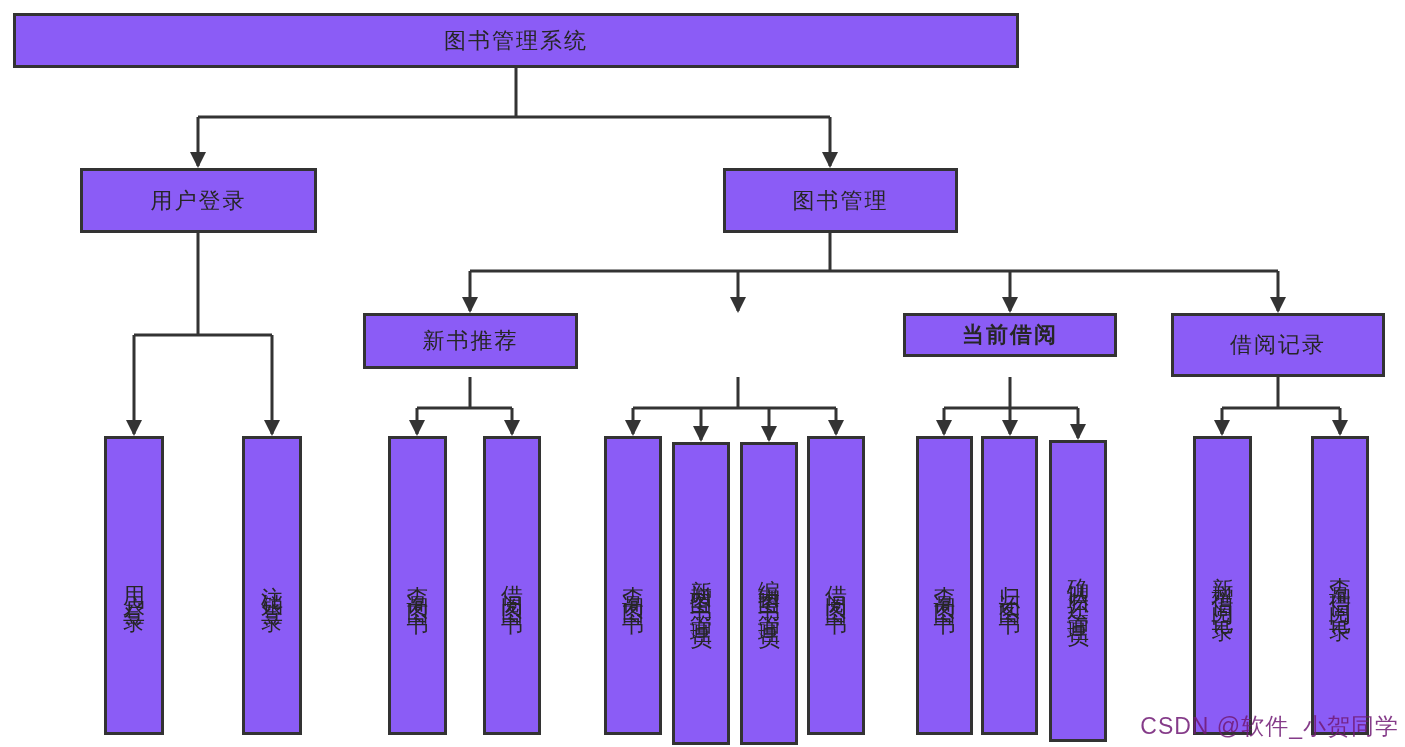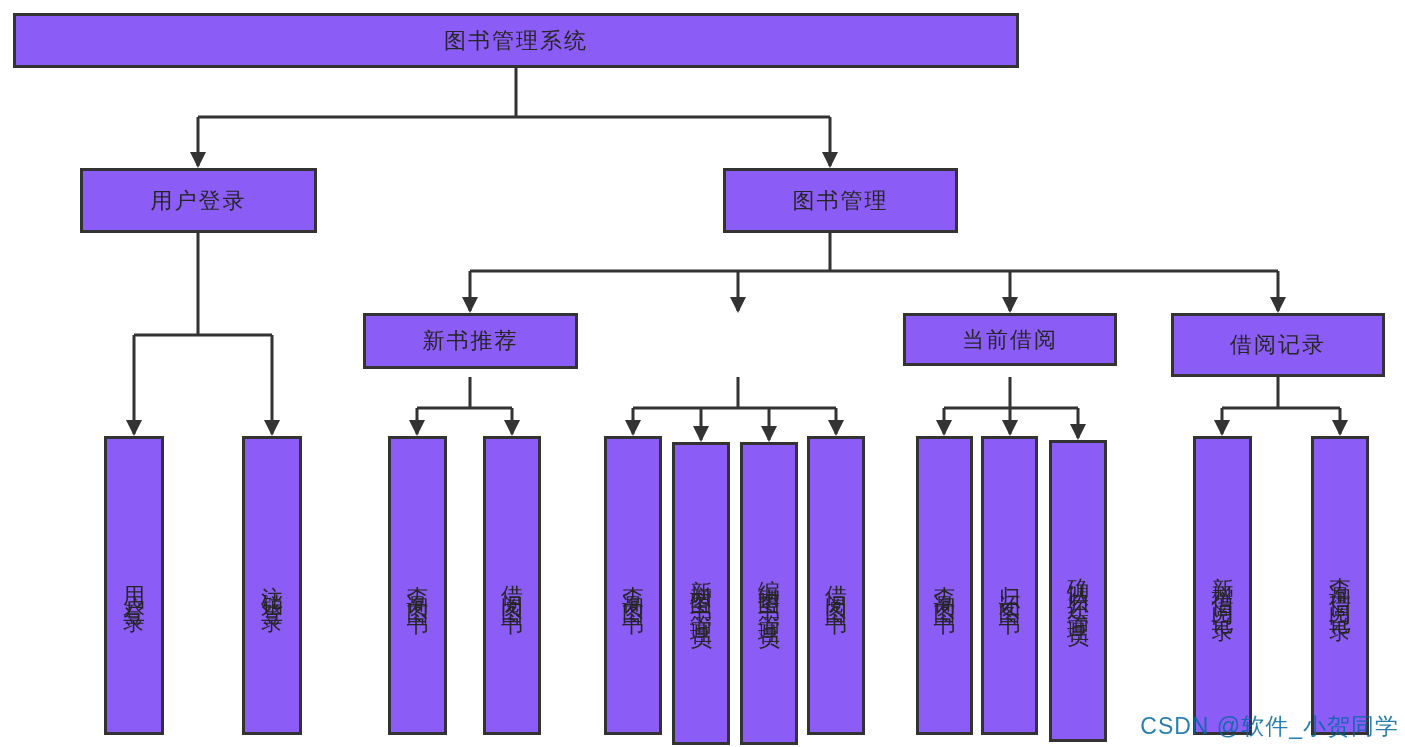--- a/index.html
+++ b/index.html
@@ -32,21 +32,21 @@
     letter-spacing: 9px;
     white-space: normal;
     line-height: 1;
     font-size: 22px;
   }
   .watermark {
     position: absolute;
     right: 6px;
     top: 711px;
     font-size: 23px;
-    color: #0369a1;
+    color: #701a75;
     opacity: 0.85;
     letter-spacing: 1px;
     pointer-events: none;
   }
 </style>
 </head>
 <body>
 
 <div class="canvas">
 
@@ -82,21 +82,21 @@
       <polygon points="1332,420 1348,420 1340,436"></polygon>
     </g>
   </svg>
 
   <div class="box" style="left:13px; top:13px; width:1006px; height:55px;">图书管理系统</div>
 
   <div class="box" style="left:80px; top:168px; width:237px; height:65px;">用户登录</div>
   <div class="box" style="left:712px; top:168px; width:235px; height:65px;margin-left:11px;">图书管理</div>
 
   <div class="box" style="left:363px; top:313px; width:215px; height:56px;">新书推荐</div>
-  <div class="box" style="left:903px; top:313px; width:214px; height:53px;">当前借阅</div>
+  <div class="box" style="left:903px; top:313px; width:214px; height:44px;font-weight:bold;">当前借阅</div>
   <div class="box" style="left:1171px; top:313px; width:214px; height:64px;">借阅记录</div>
 
   <div class="box v" style="left:104px; top:436px; width:60px; height:299px;">用户登录</div>
   <div class="box v" style="left:242px; top:436px; width:60px; height:299px;">注销登录</div>
 
   <div class="box v" style="left:388px; top:436px; width:59px; height:299px;">查询图书</div>
   <div class="box v" style="left:483px; top:436px; width:58px; height:299px;">借阅图书</div>
 
   <div class="box v" style="left:604px; top:436px; width:58px; height:299px;">查询图书</div>
   <div class="box v" style="left:672px; top:442px; width:58px; height:303px; letter-spacing:7px;">新增图书（管理员）</div>

